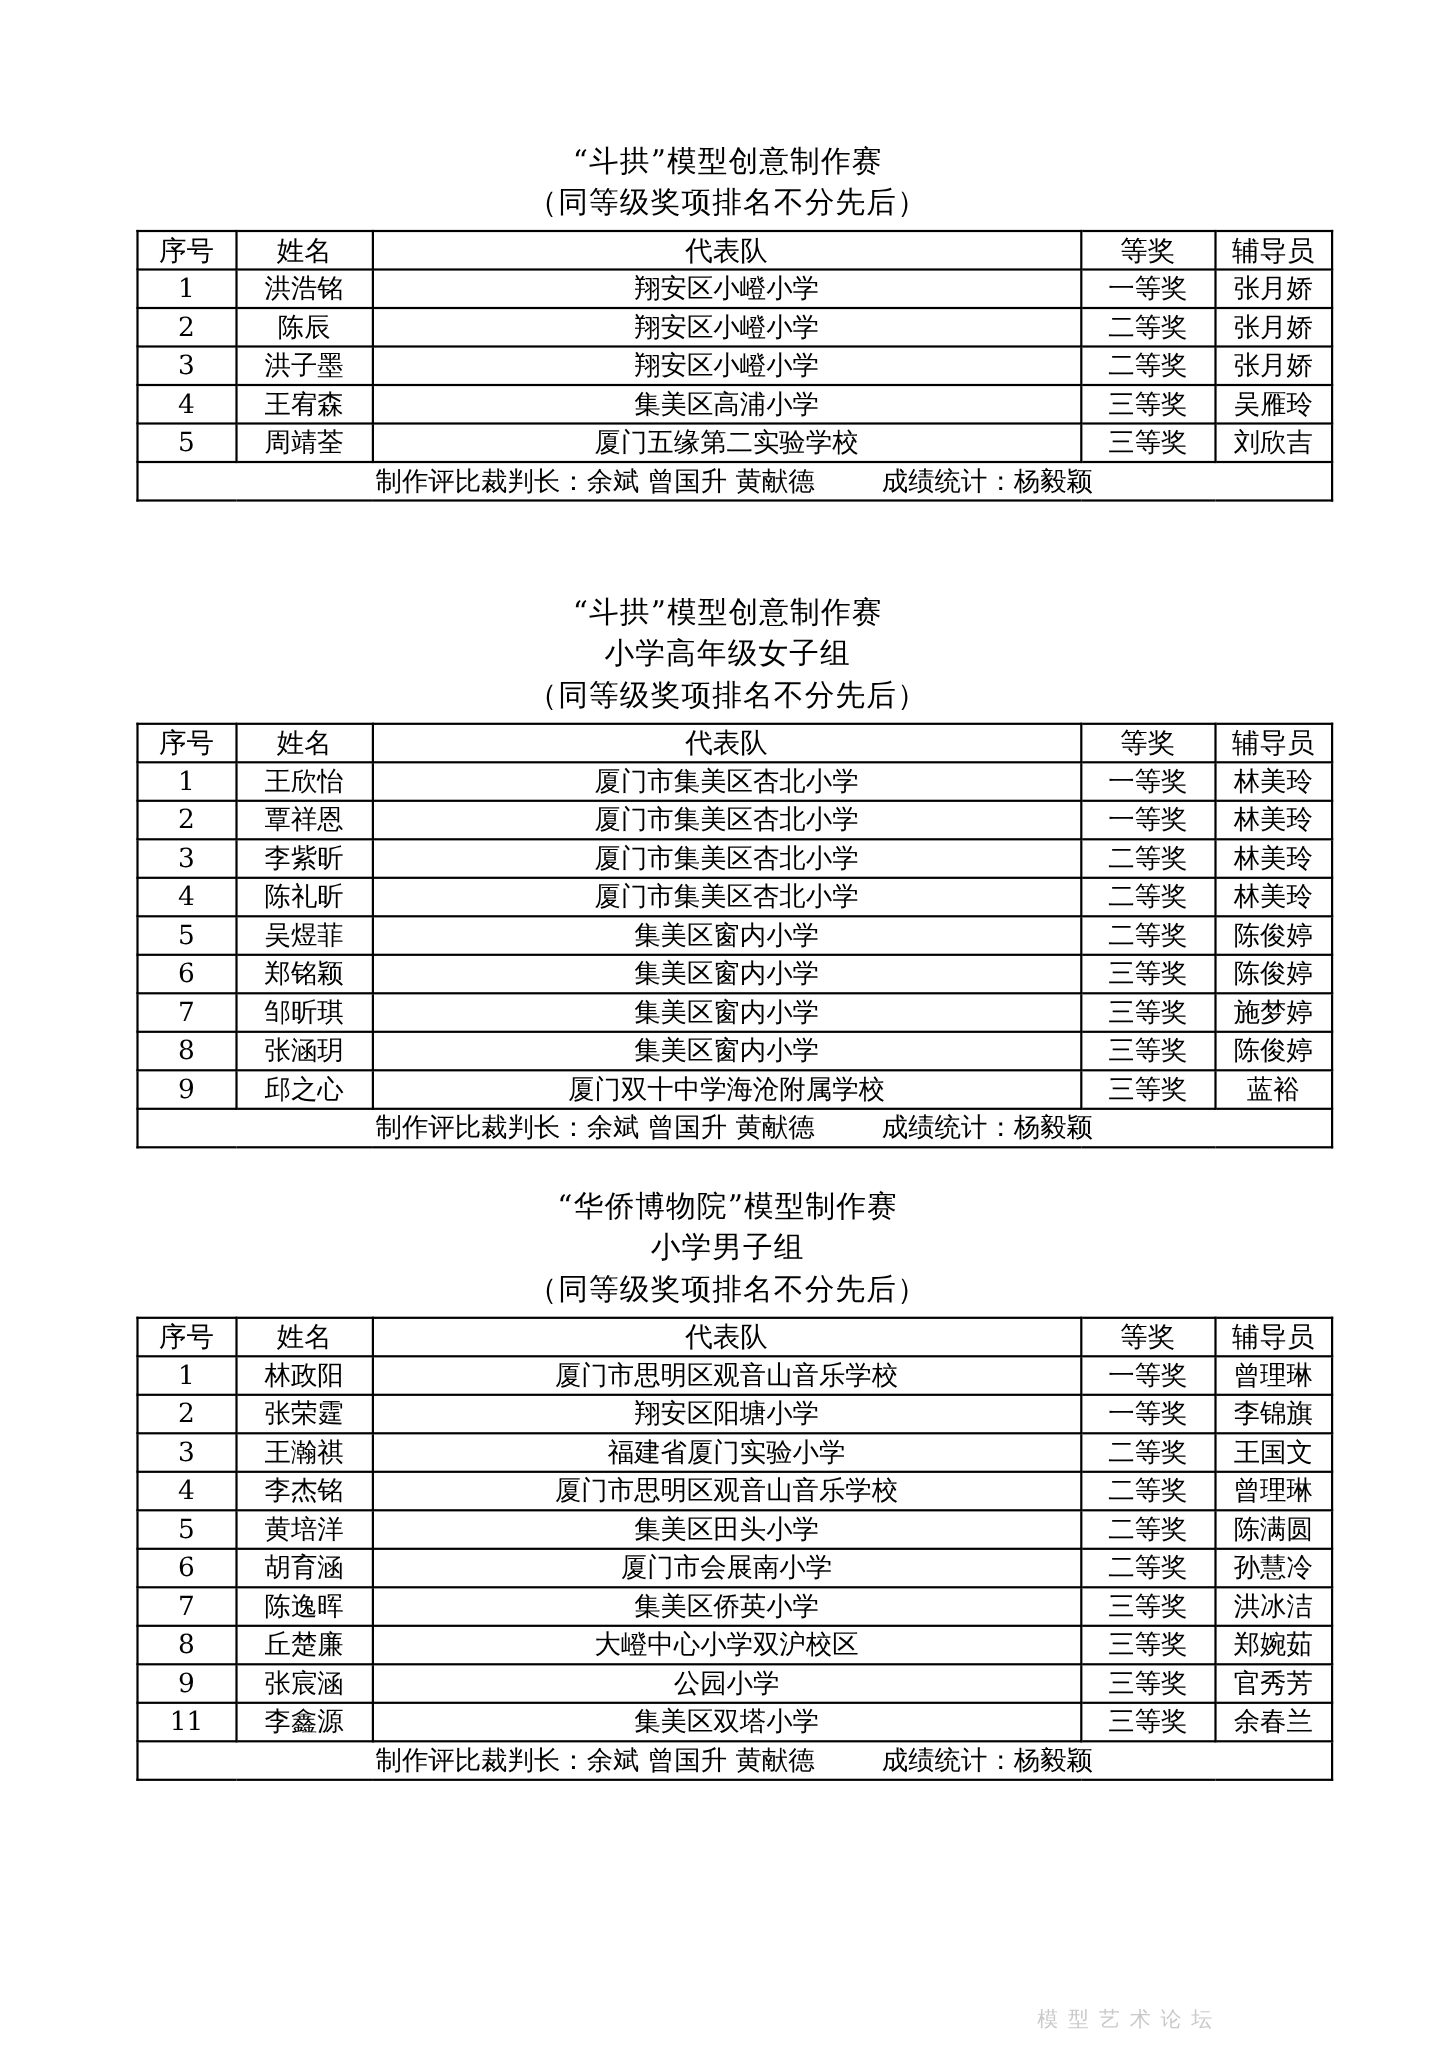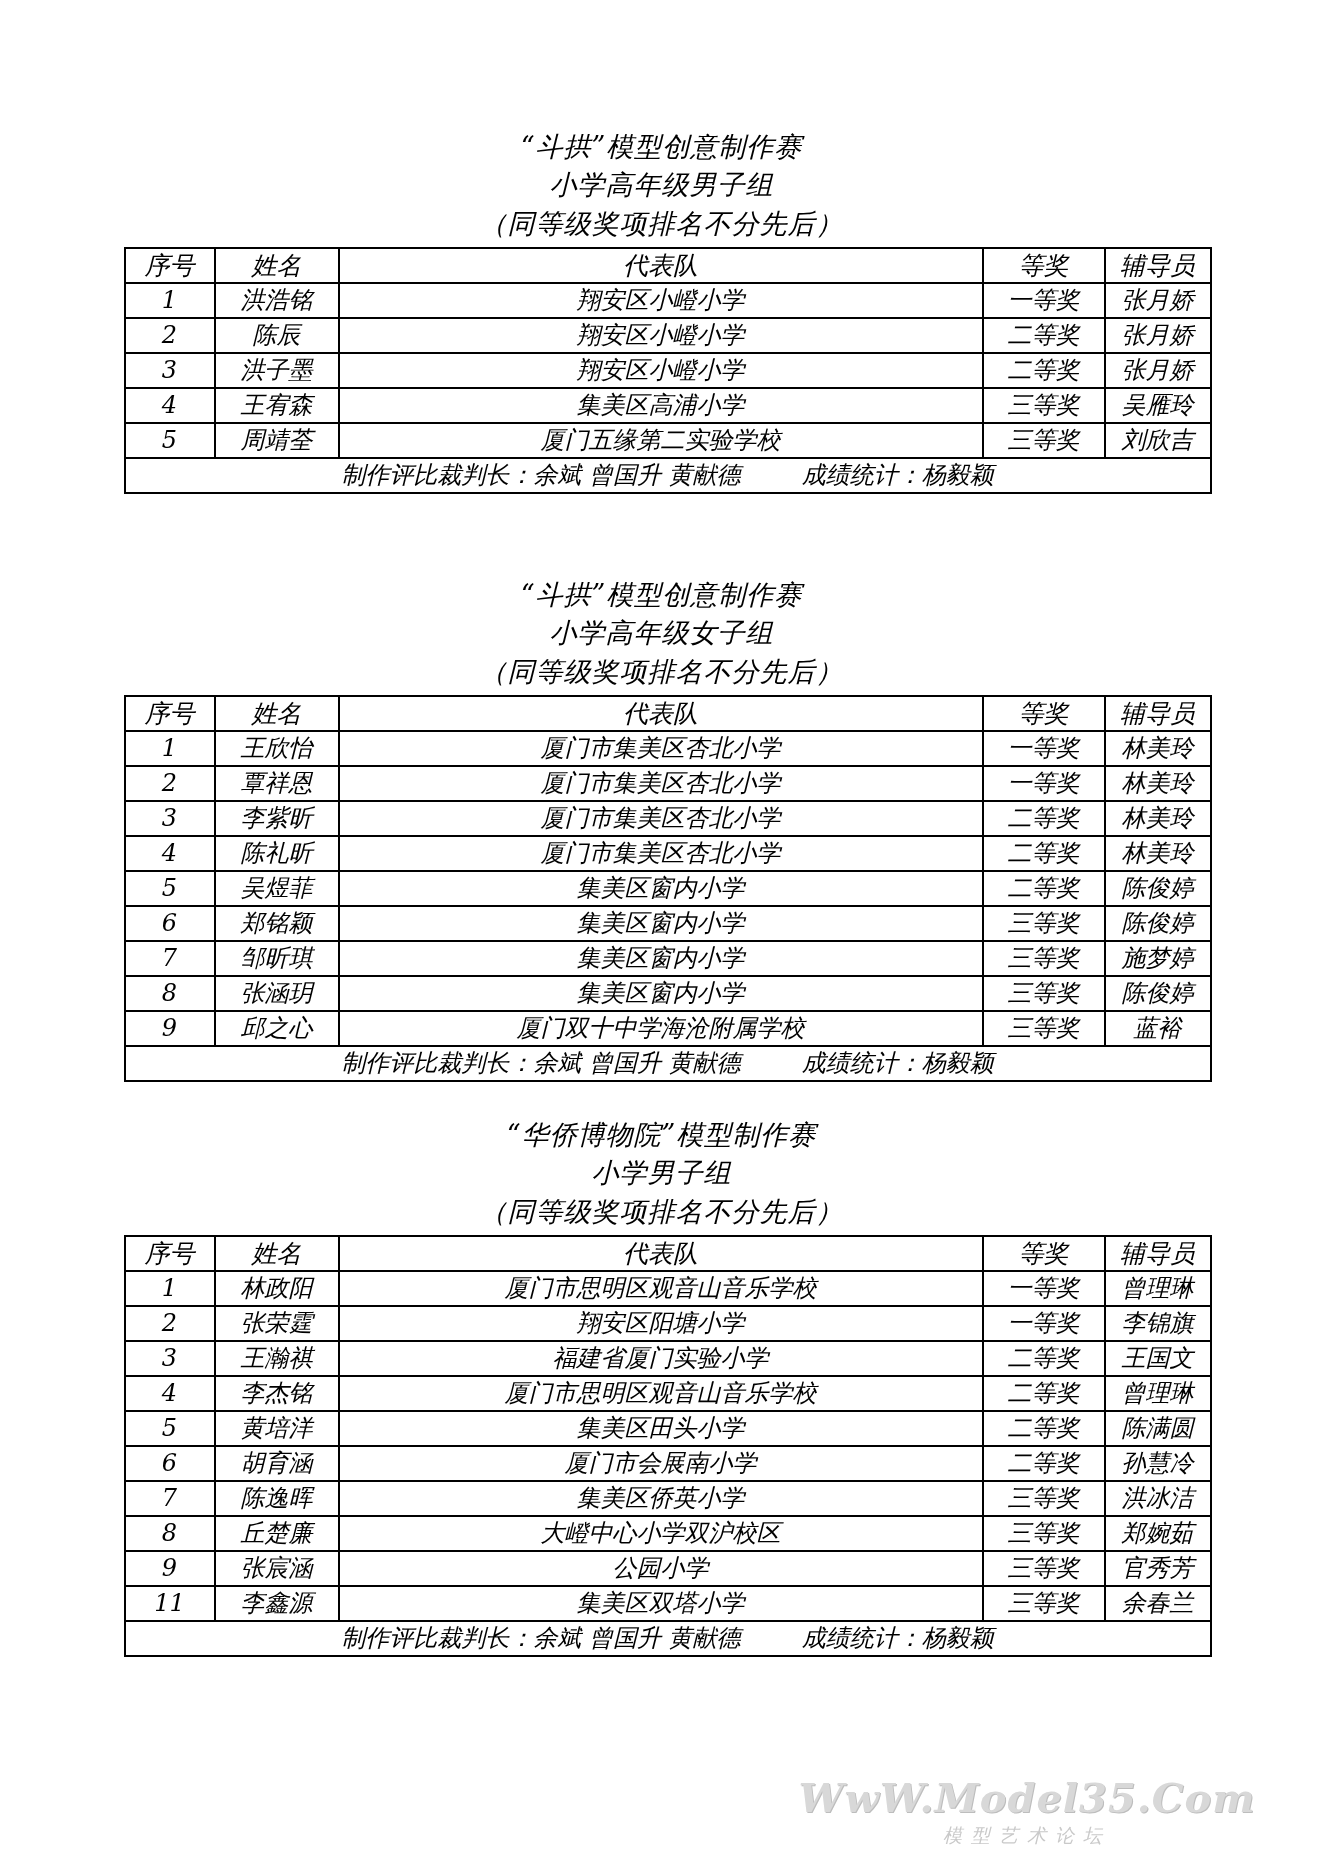--- a/index.html
+++ b/index.html
@@ -10,21 +10,20 @@
     font-family:"DejaVu Serif","Liberation Serif",serif;
     color:#000000;
     position:relative;
     overflow:hidden;
   }
   .page{
     position:relative;
     width:1323px;
     height:1871px;
     box-sizing:border-box;
-    font-style:italic;
   }
   .block{
     width:1076px;
     margin:0 auto;
   }
   .titles{
     text-align:center;
     line-height:1.42;
   }
   .titles .tline{
@@ -99,21 +98,20 @@
 </head>
 <body>
 
 <div class="page">
 
   <div class="spacer-top"></div>
 
   <div class="block">
     <div class="titles">
       <div class="tline">“斗拱”模型创意制作赛</div>
-      <div class="tline">小学高年级男子组</div>
       <div class="tline">（同等级奖项排名不分先后）</div>
     </div>
     <table class="awards">
       <thead>
         <tr>
           <td class="c-idx">序号</td>
           <td class="c-name">姓名</td>
           <td class="c-team">代表队</td>
           <td class="c-award">等奖</td>
           <td class="c-coach">辅导员</td>
@@ -347,17 +345,16 @@
         <tr>
           <td class="footer-cell" colspan="5">
               <span class="footer-inner">制作评比裁判长：余斌 曾国升 黄献德        成绩统计：杨毅颖</span>
             </td>
         </tr>
       </tbody>
     </table>
   </div>
 
   <div class="watermark">
-    <div class="wm-main">WwW.Model35.Com</div>
     <div class="wm-sub">模型艺术论坛</div>
   </div>
 
 </div>
 
 </body></html>

